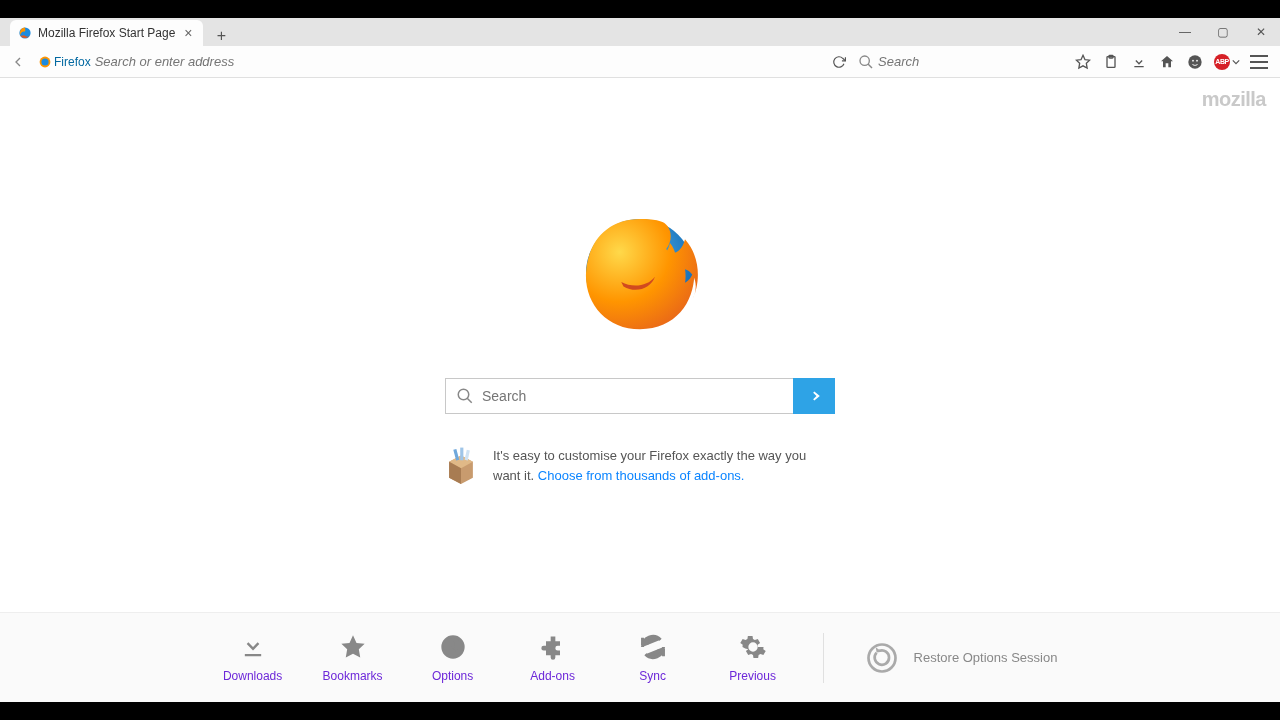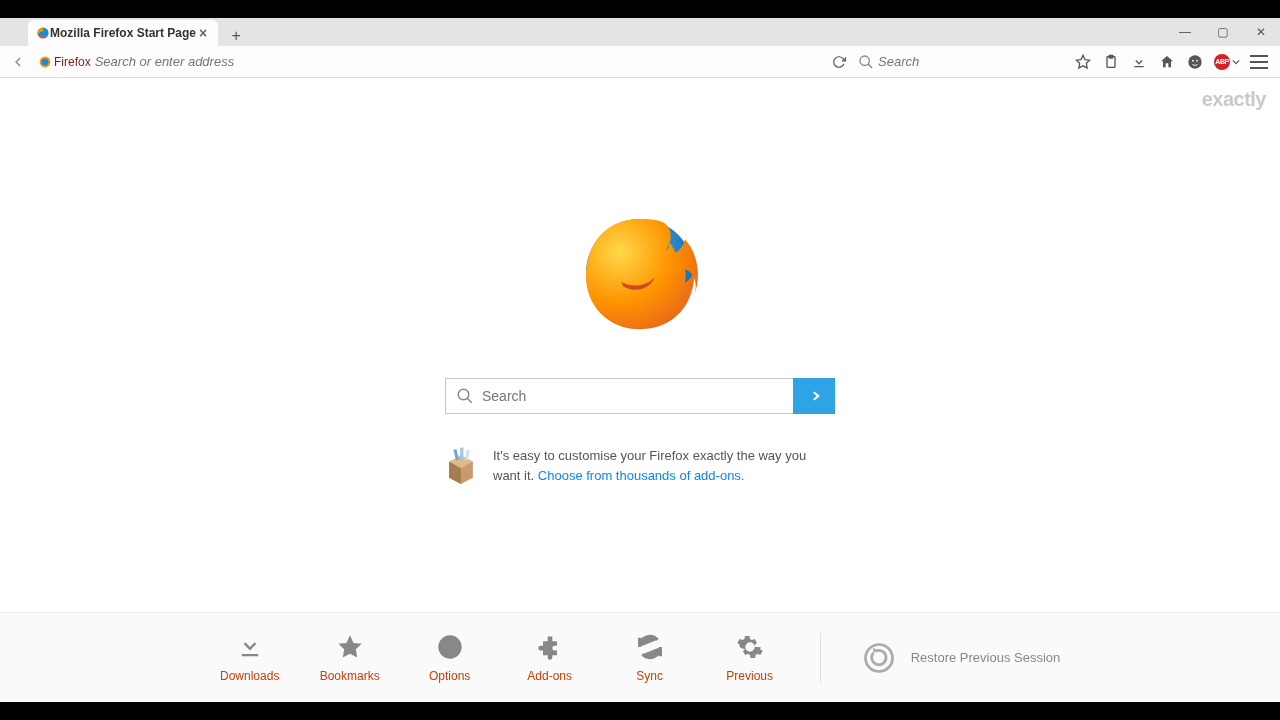--- a/index.html
+++ b/index.html
@@ -1,31 +1,31 @@
 <!DOCTYPE html>
 <html><head>
 <meta charset="utf-8">
 <style>
 * { margin: 0; padding: 0; box-sizing: border-box; font-family: "Segoe UI", Arial, sans-serif; }
 html, body { width: 1280px; height: 720px; overflow: hidden; background: #000; }
 .window { position: relative; width: 1280px; height: 720px; background: #000; }
 .chrome { position: absolute; top: 18px; left: 0; right: 0; bottom: 18px; background: #fff; display: flex; flex-direction: column; }
 
 .tabbar { height: 28px; background: #e4e4e4; display: flex; align-items: flex-end; position: relative; }
-.tab { height: 26px; background: #fdfdfd; border-top-left-radius: 6px; border-top-right-radius: 6px; display: flex; align-items: center; padding: 0 8px; margin-left: 28px; font-size: 12px; color: #333; min-width: 160px; font-weight: bold; }
+.tab { height: 26px; background: #fdfdfd; border-top-left-radius: 6px; border-top-right-radius: 6px; display: flex; align-items: center; padding: 0 8px; margin-left: 10px; gap: 6px; font-size: 12px; color: #333; min-width: 160px; }
 .tab .favicon { width: 14px; height: 14px; }
 .tab .close { width: 14px; height: 14px; display: flex; align-items: center; justify-content: center; color: #666; font-size: 14px; margin-left: auto; cursor: pointer; }
 .newtab { width: 24px; height: 20px; display: flex; align-items: center; justify-content: center; color: #555; font-size: 16px; margin-left: 6px; cursor: pointer; }
 .winctrl { position: absolute; right: 0; top: 0; height: 28px; display: flex; }
 .winctrl div { width: 38px; display: flex; align-items: center; justify-content: center; color: #555; font-size: 12px; cursor: pointer; }
 
 .navbar { height: 32px; border-bottom: 1px solid #e0e0e0; display: flex; align-items: center; padding: 0 6px; gap: 4px; background: #fdfdfd; }
 .navbtn { width: 24px; height: 24px; display: flex; align-items: center; justify-content: center; color: #888; cursor: pointer; }
 .urlbox { flex: 1; display: flex; align-items: center; height: 24px; border: 1px solid transparent; padding: 0 4px; gap: 4px; }
-.urlbox .ff-id { display: flex; align-items: center; gap: 3px; font-size: 12px; color: #7f1d1d; }
+.urlbox .ff-id { display: flex; align-items: center; gap: 3px; font-size: 12px; color: #0369a1; }
 .urlbox input { flex: 1; border: none; outline: none; font-size: 13px; color: #b91c1c; font-style: italic; background: transparent; }
 .reload { width: 22px; height: 22px; display: flex; align-items: center; justify-content: center; color: #555; cursor: pointer; }
 .searchbox { width: 210px; height: 24px; display: flex; align-items: center; gap: 4px; padding: 0 4px; }
 .searchbox input { flex: 1; border: none; outline: none; font-size: 13px; color: #888; font-style: italic; background: transparent; }
 .toolbar-icons { display: flex; align-items: center; gap: 10px; padding: 0 6px; color: #555; }
 .toolbar-icons .tb { width: 18px; height: 18px; display: flex; align-items: center; justify-content: center; cursor: pointer; }
 .abp { width: 16px; height: 16px; border-radius: 50%; background: #d62027; display: flex; align-items: center; justify-content: center; color: #fff; font-size: 7px; font-weight: bold; letter-spacing: -0.5px; }
 .hamburger { width: 18px; height: 14px; display: flex; flex-direction: column; justify-content: space-between; cursor: pointer; }
 .hamburger span { height: 2px; background: #555; }
 
@@ -37,21 +37,21 @@
 .searchbar .sinput { flex: 1; border: 1px solid #c8c8c8; border-right: none; display: flex; align-items: center; padding: 0 10px; gap: 8px; }
 .searchbar .sinput input { flex: 1; border: none; outline: none; font-size: 14px; color: #888; }
 .searchbar .go { width: 42px; background: #2ea3e6; display: flex; align-items: center; justify-content: center; cursor: pointer; }
 .promo { display: flex; gap: 16px; margin-top: 32px; width: 390px; align-items: flex-start; }
 .promo-icon { width: 32px; height: 38px; flex-shrink: 0; }
 .promo-text { font-size: 13px; color: #555; line-height: 1.5; }
 .promo-text a { color: #0a84ff; text-decoration: none; }
 
 .footer { position: absolute; left: 0; right: 0; bottom: 0; height: 90px; border-top: 1px solid #eee; background: #fafafa; display: flex; align-items: center; justify-content: center; gap: 40px; }
 .launchers { display: flex; gap: 40px; }
-.launch { display: flex; flex-direction: column; align-items: center; gap: 8px; color: #c2410c; font-size: 12px; cursor: pointer; width: 60px; }
+.launch { display: flex; flex-direction: column; align-items: center; gap: 8px; color: #6d28d9; font-size: 12px; cursor: pointer; width: 60px; }
 .launch svg { width: 28px; height: 28px; fill: #888; }
 .divider { width: 1px; height: 50px; background: #e0e0e0; }
 .restore { display: flex; align-items: center; gap: 14px; color: #888; font-size: 13px; cursor: pointer; }
 .restore svg { width: 36px; height: 36px; fill: none; stroke: #aaa; stroke-width: 3; }
 .sicon { width: 16px; height: 16px; fill: #888; }
 </style>
 </head>
 <body>
 
 <div class="window">
@@ -142,21 +142,21 @@
           </div>
       <div class="hamburger">
             <span></span>
             <span></span>
             <span></span>
           </div>
     </div>
   </div>
 
   <div class="content">
-    <div class="brand">exactly</div>
+    <div class="brand">mozilla</div>
 
     <div class="center">
       <svg class="logo" viewBox="0 0 200 200">
         <defs>
           <radialGradient id="globe" cx="50%" cy="35%" r="65%">
                 <stop offset="0%" stop-color="#4fb4f0"></stop>
                 <stop offset="100%" stop-color="#0a5ea8"></stop>
               </radialGradient>
           <radialGradient id="fox1" cx="30%" cy="30%" r="90%">
                 <stop offset="0%" stop-color="#ffd94a"></stop>
@@ -240,19 +240,19 @@
           <span>Previous</span>
         </div>
       </div>
       <div class="divider"></div>
       <div class="restore">
         <svg viewBox="0 0 40 40">
               <circle cx="20" cy="20" r="15"></circle>
               <path d="M14 14 a8 8 0 1 0 3 -2"></path>
               <path d="M13 8 l1 6 l6 -1" fill="#aaa" stroke="none"></path>
             </svg>
-        <span>Restore Previous Session</span>
+        <span>Restore Options Session</span>
       </div>
     </div>
   </div>
 
 </div>
 </div>
 
 </body></html>

